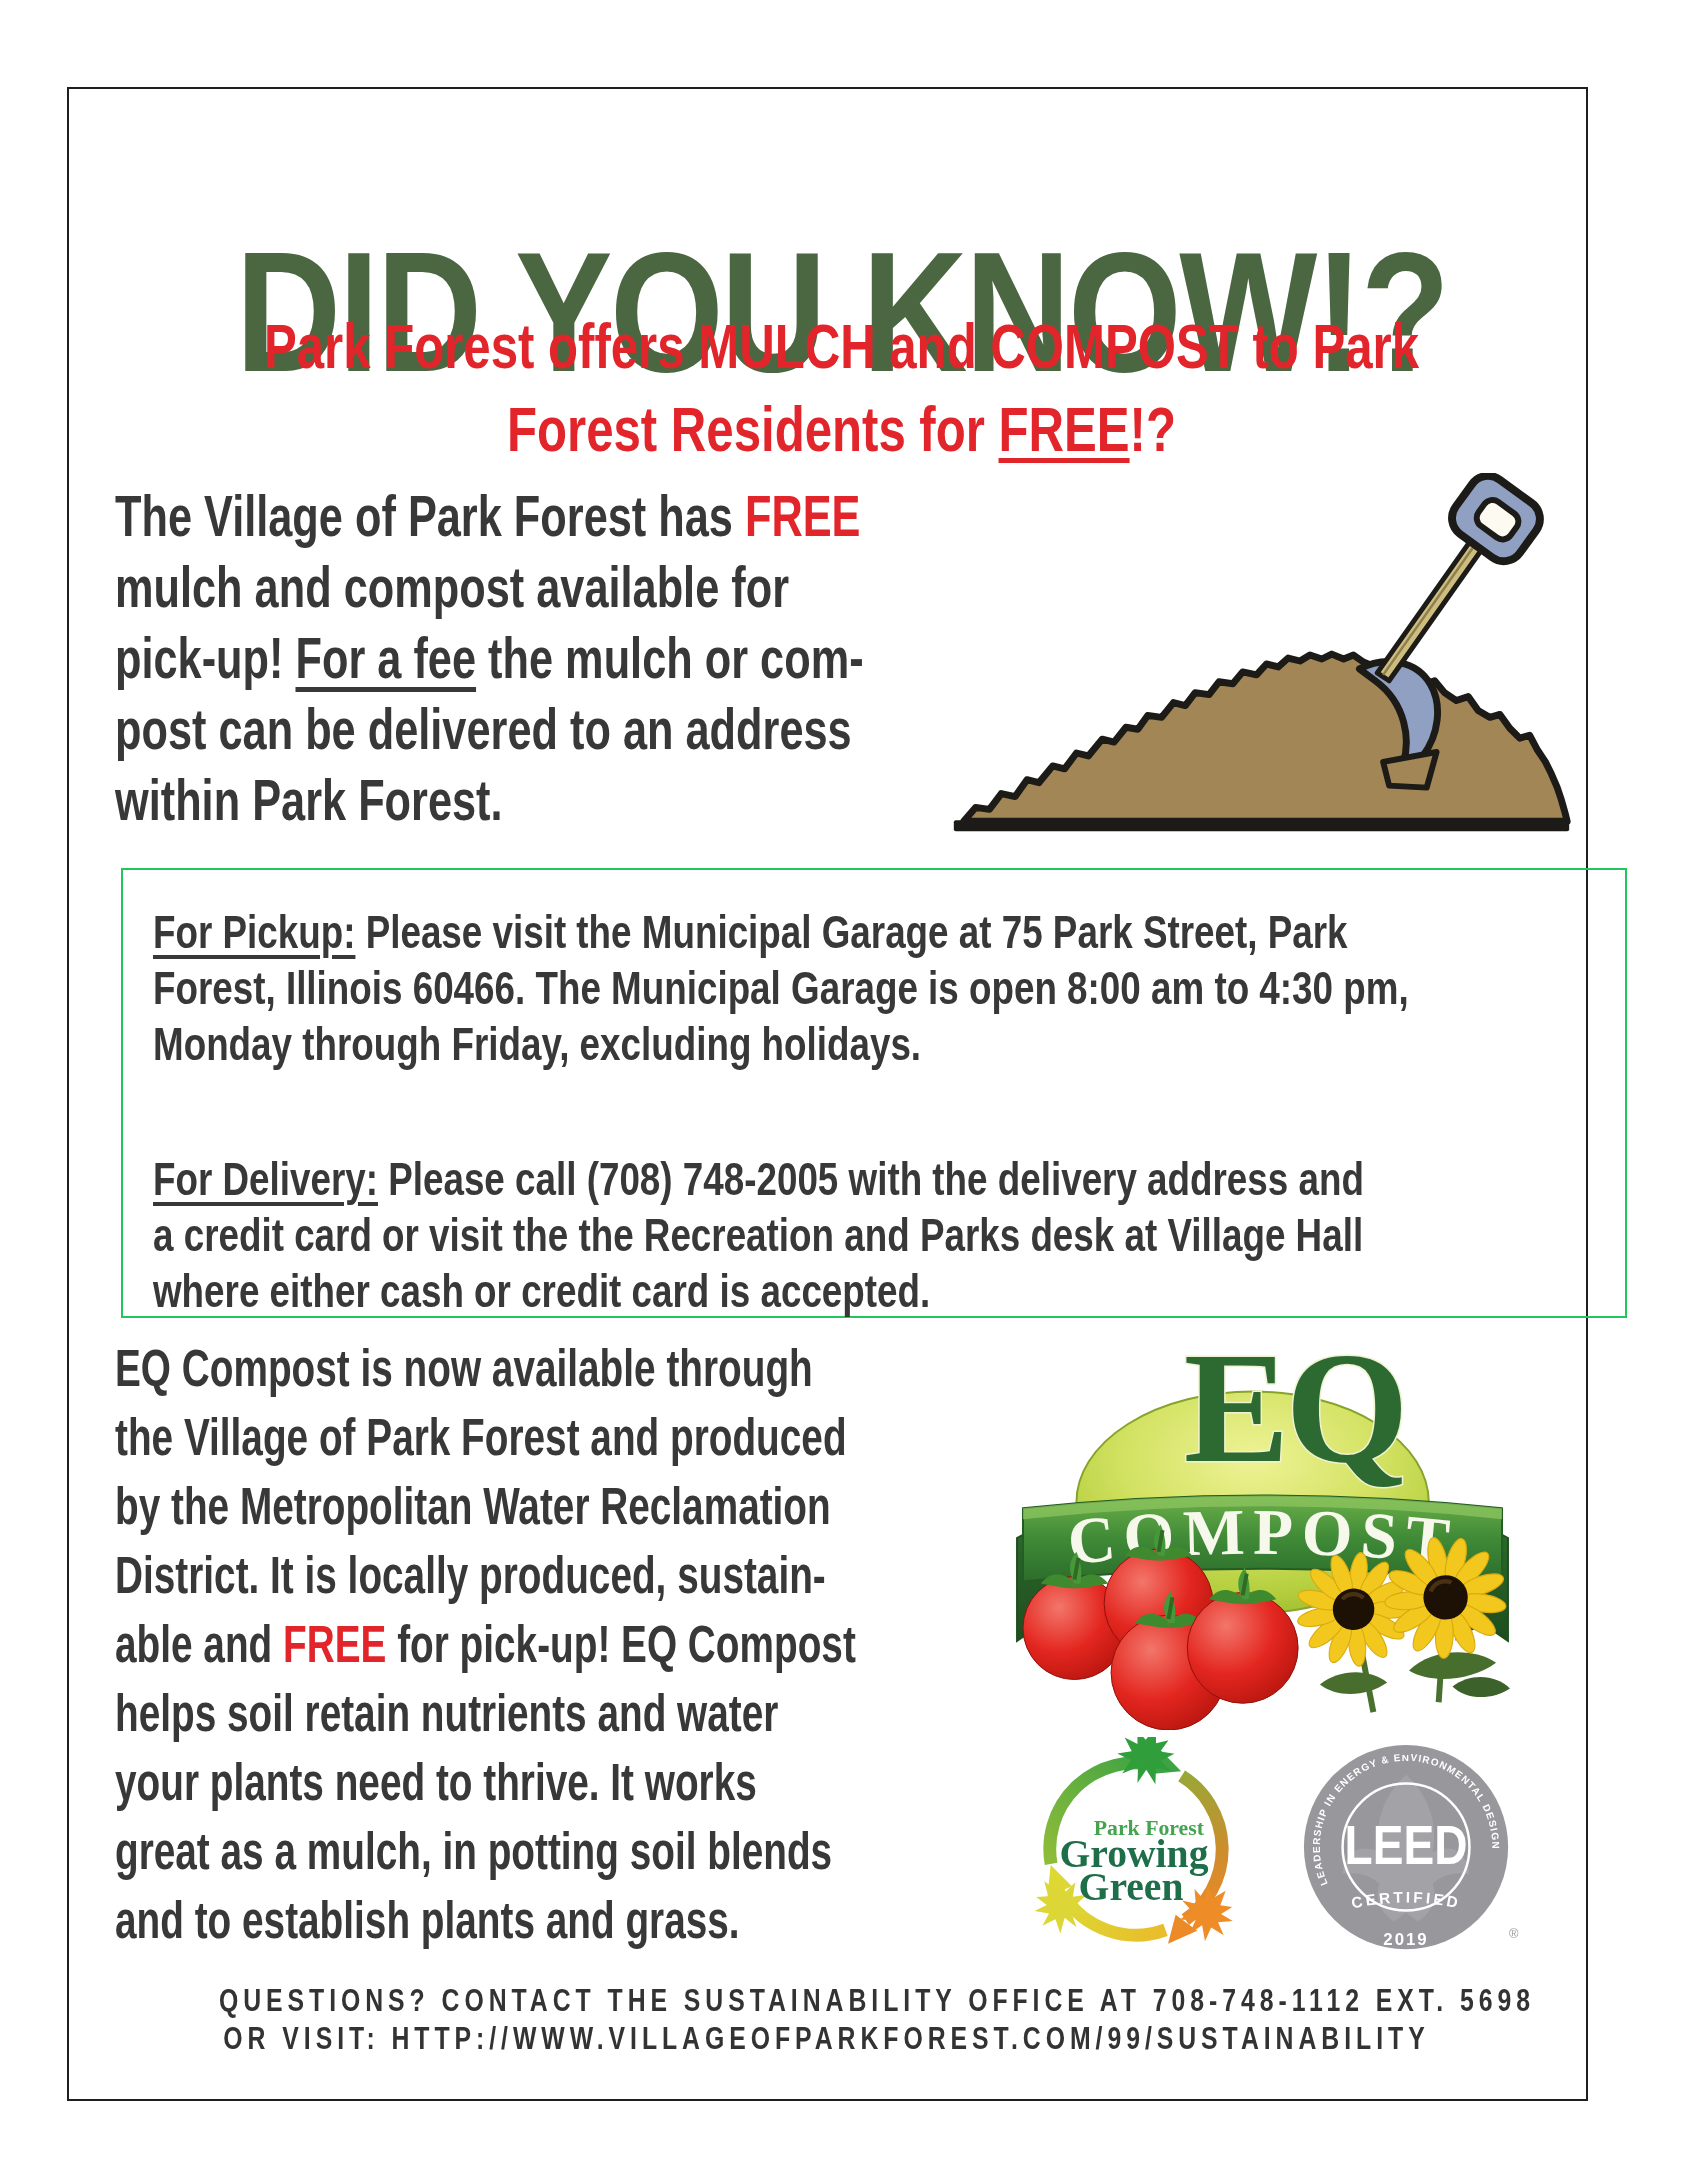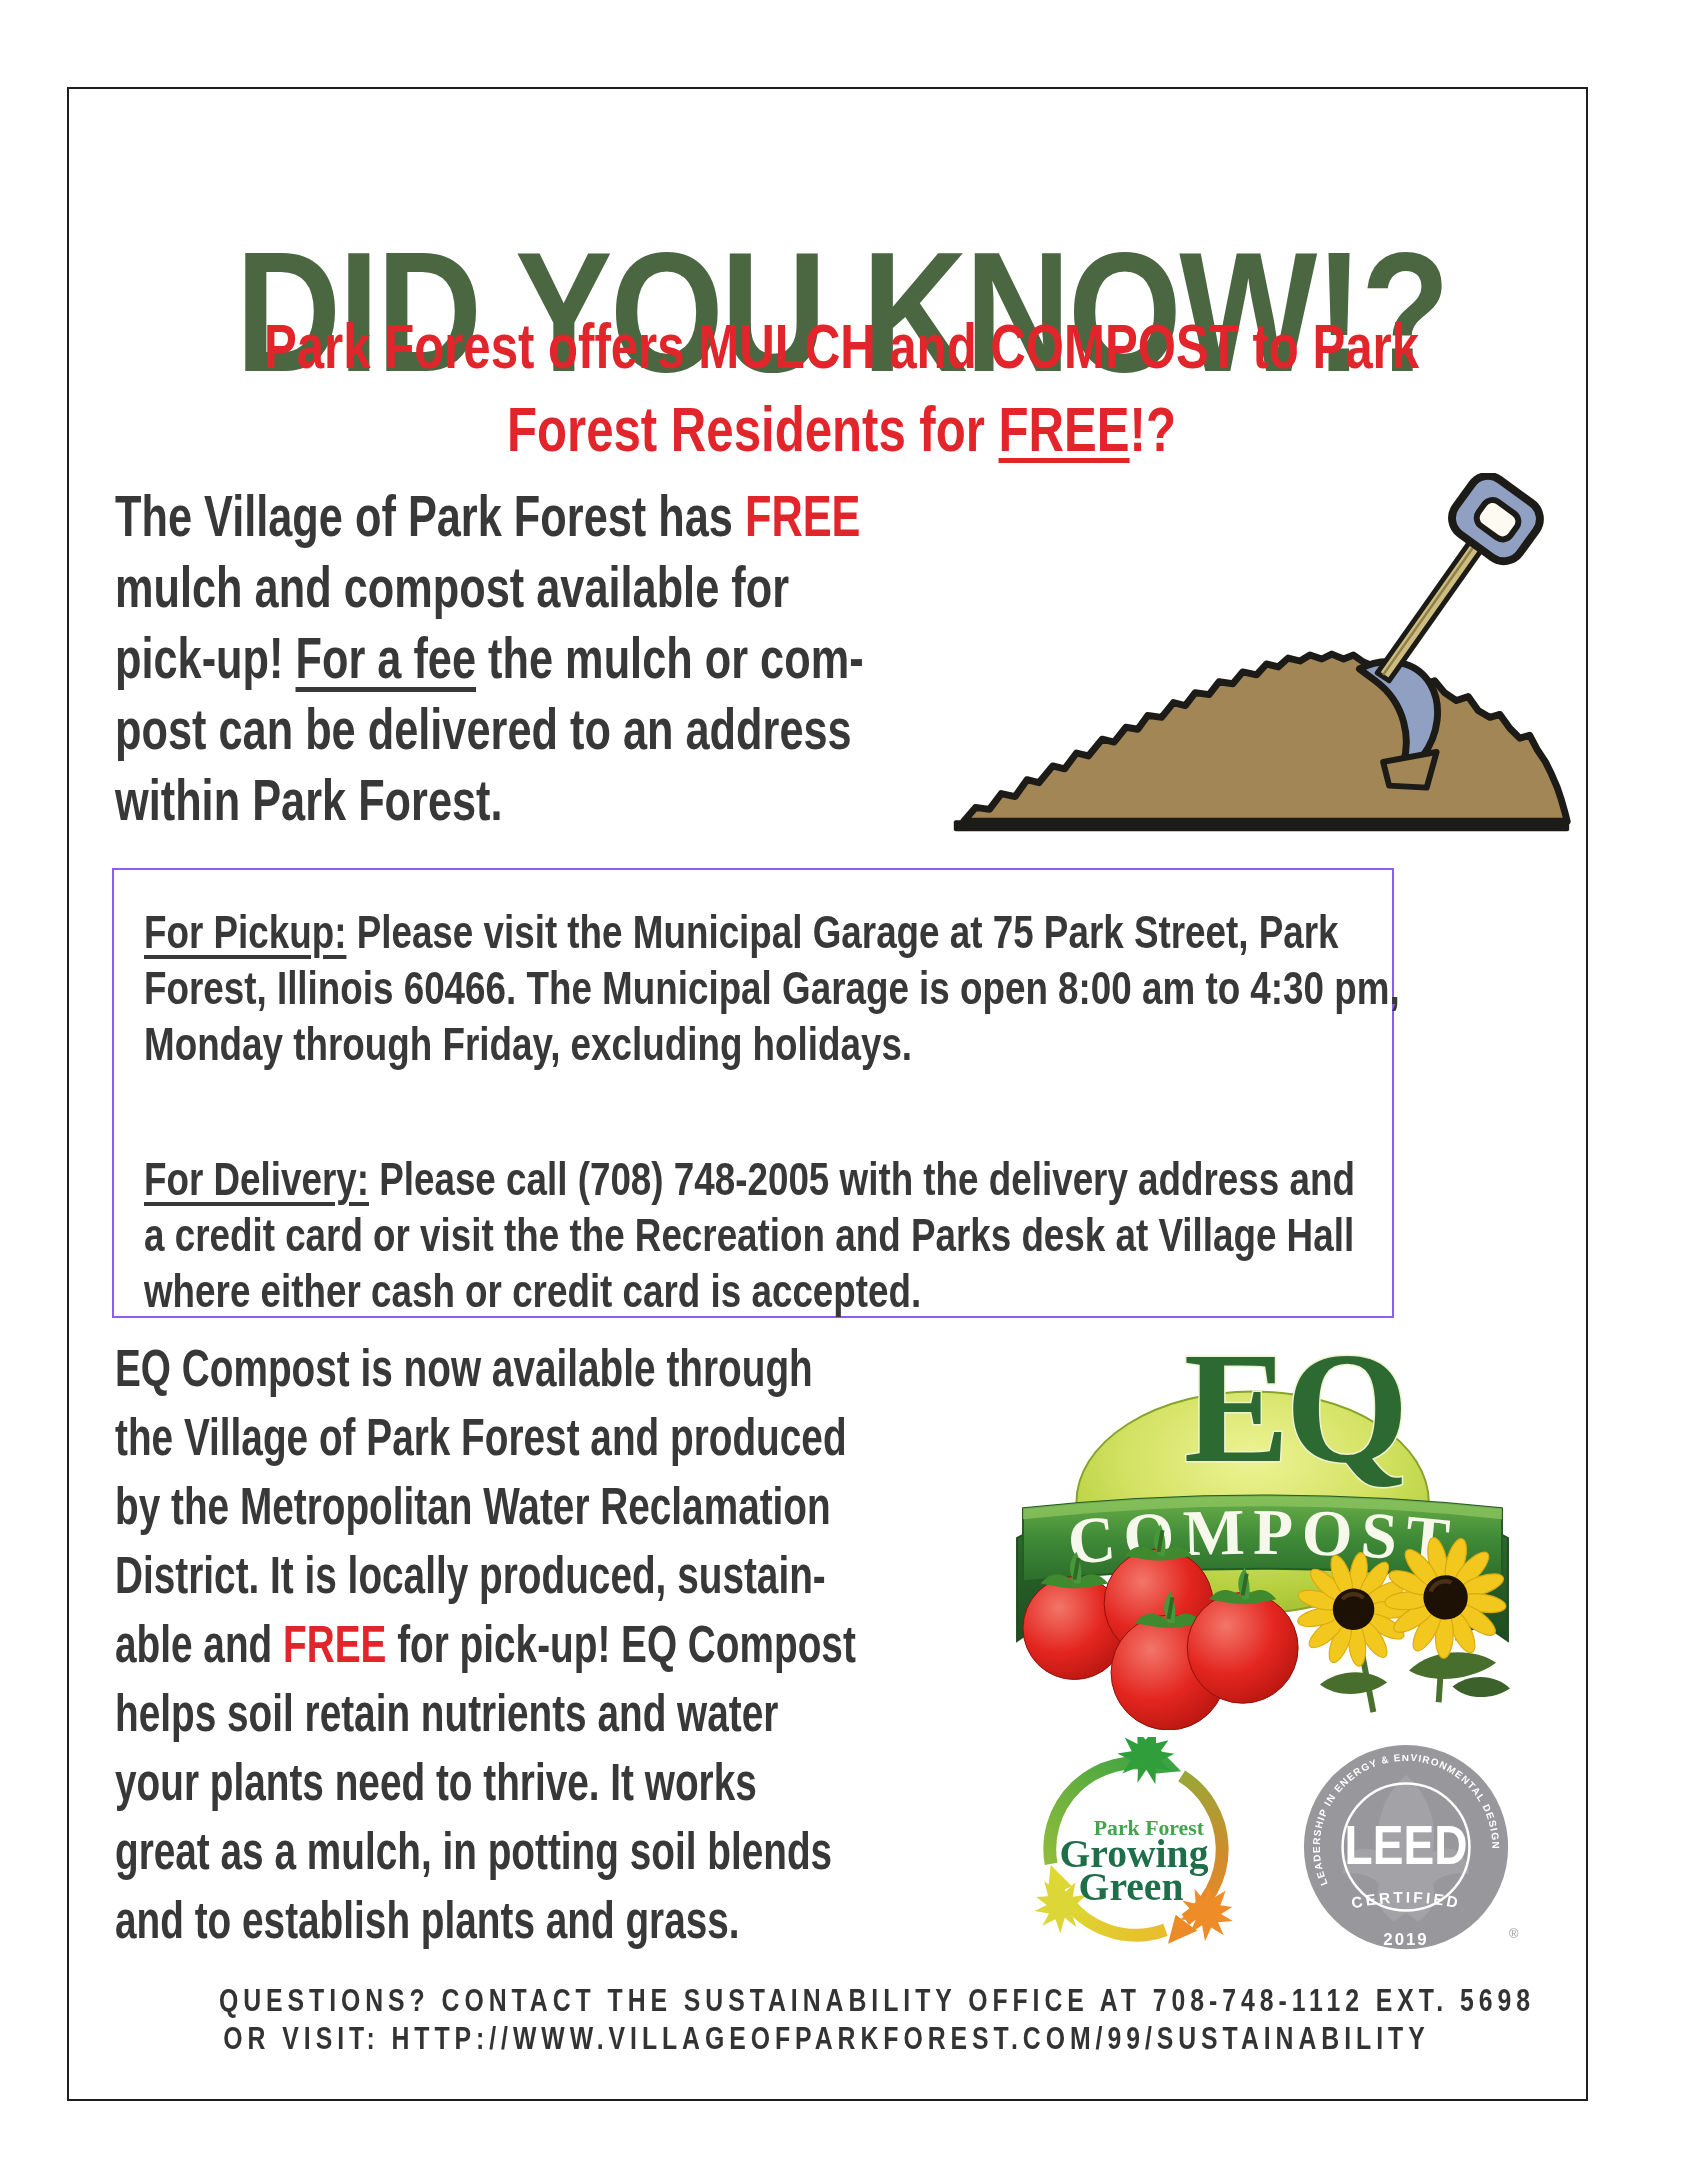--- a/index.html
+++ b/index.html
@@ -27,21 +27,21 @@
   
   #intro{
     left:115px;top:481px;width:1079px;
     font-size:57px;font-weight:bold;line-height:71px;color:#383838;
     transform:scaleX(.76);transform-origin:0 0;
   }
   .red{color:#e2252b;}
   .ulk{text-decoration:underline;text-decoration-thickness:5px;text-underline-offset:9px;}
   
   #infobox{
-    left:112px;top:868px;width:1282px;height:450px;border:2px solid #8b5cf6;
+    left:121px;top:868px;width:1506px;height:450px;border:2px solid #22c55e;
     box-sizing:border-box;
   }
   .boxpara{
     position:absolute;left:30px;width:1742px;
     font-size:46px;font-weight:bold;line-height:56px;color:#383838;
     transform:scaleX(.8);transform-origin:0 0;
   }
   #pickup{top:34px;}
   #delivery{top:281px;}
   .boxpara .lbl{text-decoration:underline;text-decoration-thickness:4px;text-underline-offset:7px;}

